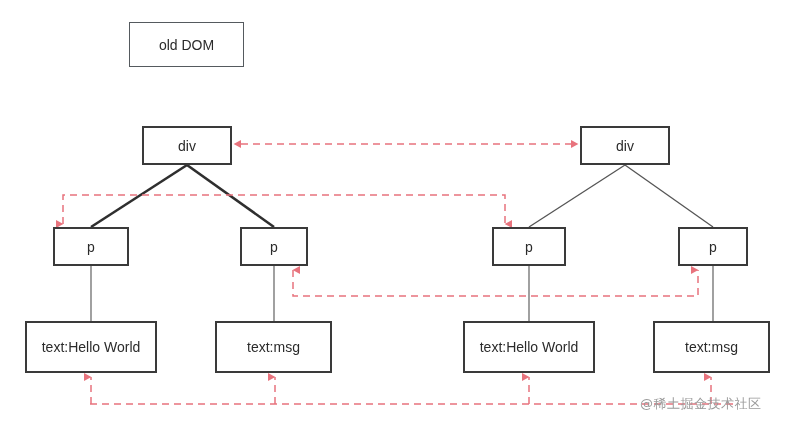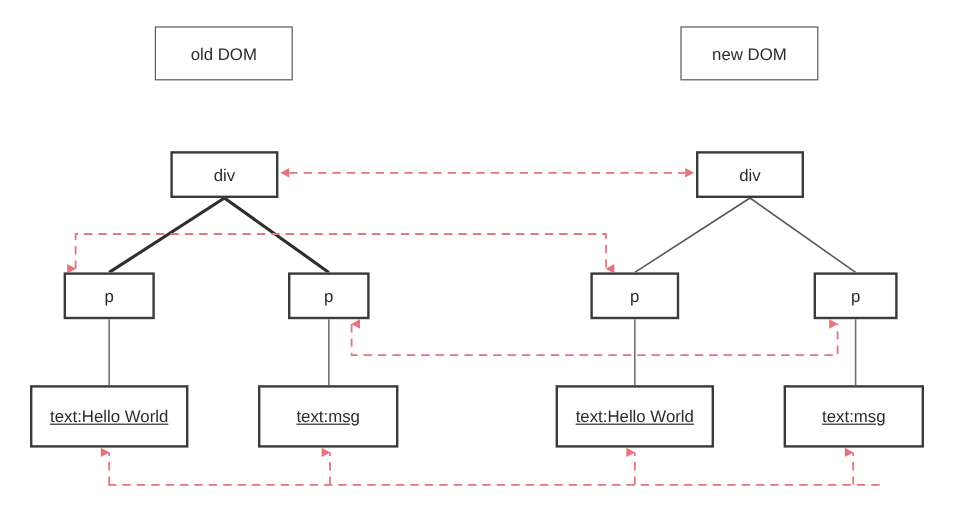--- a/index.html
+++ b/index.html
@@ -47,21 +47,21 @@
   }
   
   .old-box {
     border: 2.2px solid #3a3a3a;
   }
   
   .new-box {
     border: 2.2px solid #3a3a3a;
   }
   .tag-box { font-size: 14px; text-align: center; }
-  .text-box { font-size: 14px; text-decoration: underline; }
+  .text-box { font-size: 14px; }
 
   .watermark {
     position: absolute;
     color: #9a9a9a;
     font-size: 13px;
     letter-spacing: 0.5px;
     white-space: nowrap;
     font-family: "DejaVu Sans", "Liberation Sans", sans-serif;
   }
 </style>
@@ -121,23 +121,20 @@
       <line x1="91" y1="404" x2="91" y2="377" marker-end="url(#ah-up)"></line>
       <line x1="275" y1="404" x2="275" y2="377" marker-end="url(#ah-up)"></line>
       <line x1="529" y1="404" x2="529" y2="377" marker-end="url(#ah-up)"></line>
       <line x1="711" y1="404" x2="711" y2="377" marker-end="url(#ah-up)"></line>
     </g>
   </svg>
 
   <div class="node hdr" style="left:129px; top:22px; width:115px; height:45px;">
     <span class="node-label">old DOM</span>
   </div>
-  <div class="node hdr" style="left:567px; top:22px; width:115px; height:45px;">
-    <span class="node-label">new DOM</span>
-  </div>
 
   <div class="node old-box tag-box" style="left:142px; top:126px; width:90px; height:39px;">
     <span class="node-label">div</span>
   </div>
   <div class="node old-box tag-box" style="left:53px; top:227px; width:76px; height:39px;">
     <span class="node-label">p</span>
   </div>
   <div class="node old-box tag-box" style="left:240px; top:227px; width:68px; height:39px;">
     <span class="node-label">p</span>
   </div>
@@ -157,14 +154,15 @@
   <div class="node new-box tag-box" style="left:678px; top:227px; width:70px; height:39px;">
     <span class="node-label">p</span>
   </div>
   <div class="node new-box text-box" style="left:463px; top:321px; width:132px; height:52px;">
     <span class="node-label">text:Hello World</span>
   </div>
   <div class="node new-box text-box" style="left:653px; top:321px; width:117px; height:52px;">
     <span class="node-label">text:msg</span>
   </div>
 
+  <div class="watermark" style="left:640px; top:395px;">@稀土掘金技术社区</div>
 
 </div>
 
 </body></html>

